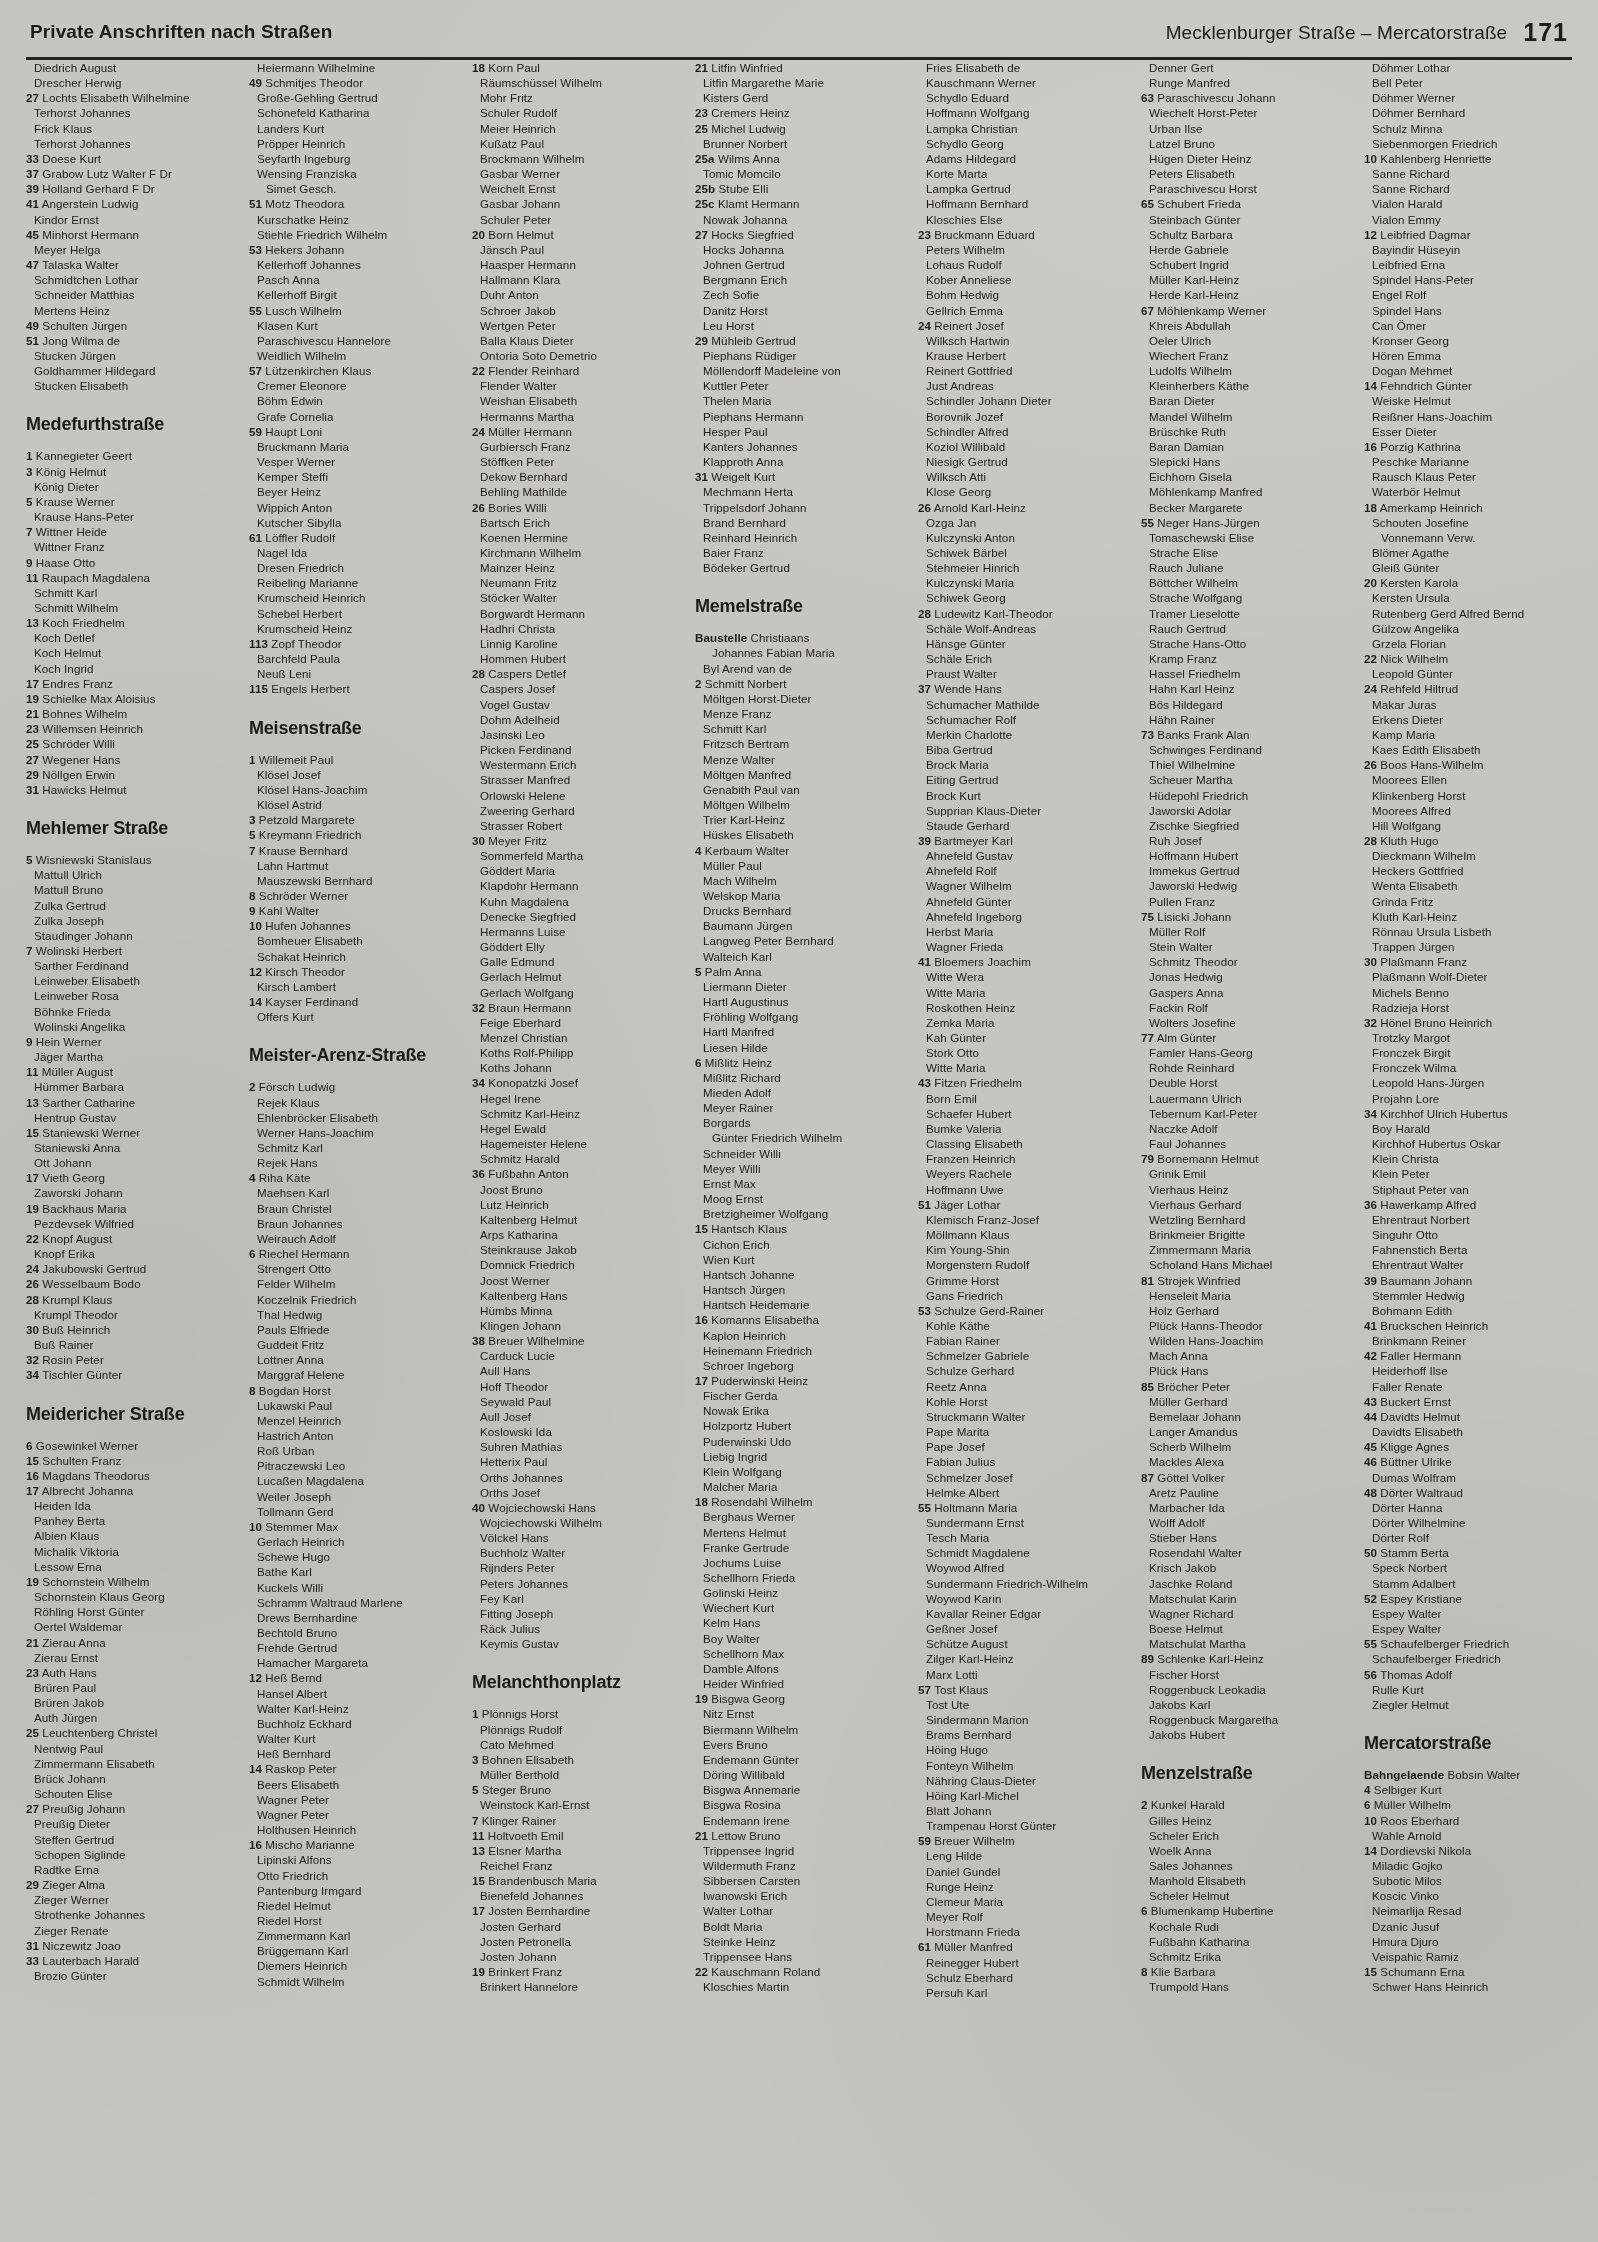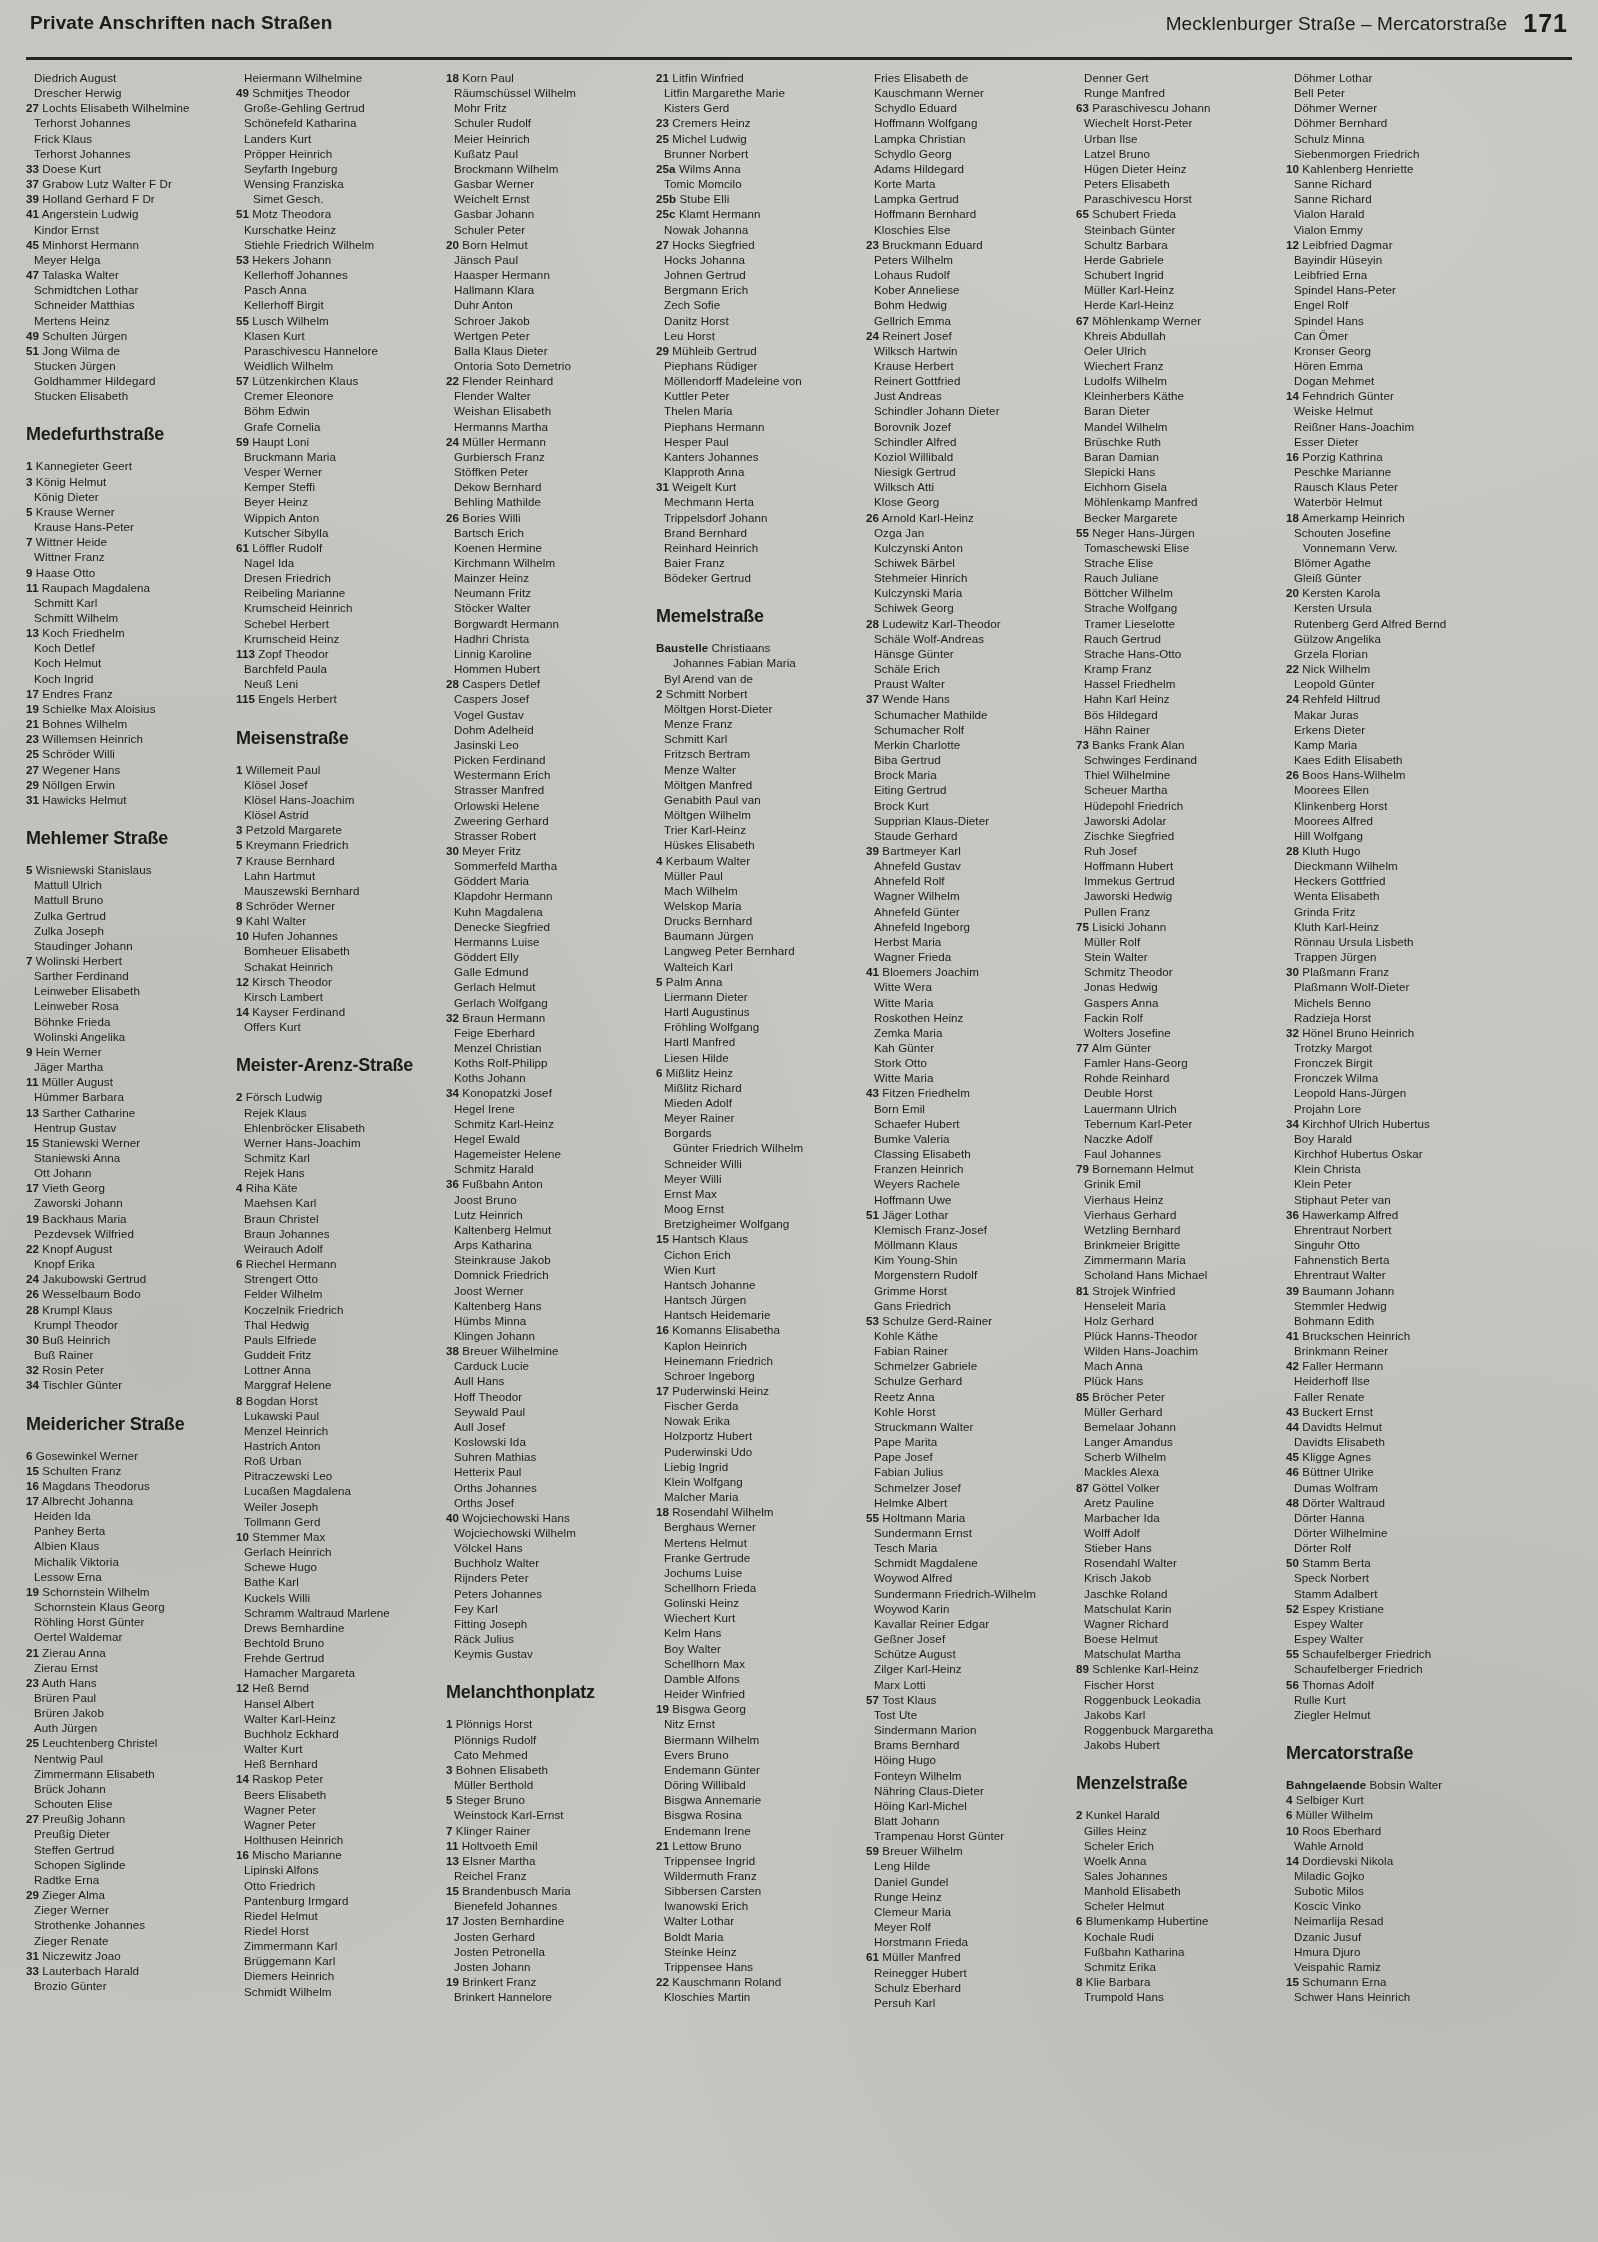--- a/index.html
+++ b/index.html
@@ -7,26 +7,26 @@
     width:1598px;height:2242px;overflow:hidden;
     background:#c7c5c0;
     background-image:
       radial-gradient(ellipse 900px 500px at 75% 8%, rgba(255,255,255,.10), rgba(0,0,0,0)),
       radial-gradient(ellipse 700px 900px at 10% 60%, rgba(0,0,0,.05), rgba(0,0,0,0)),
       radial-gradient(ellipse 800px 700px at 90% 85%, rgba(0,0,0,.06), rgba(0,0,0,0));
     font-family:"Liberation Sans", sans-serif;
     color:#1d1c1a;
   }
   .page{padding:12px 26px 0 26px}
-  .hdr{display:flex;justify-content:space-between;align-items:flex-start;border-bottom:3px solid #26241f;padding:0 4px 5px 4px;height:40px}
+  .hdr{display:flex;justify-content:space-between;align-items:center;border-bottom:3px solid #26241f;padding:0 4px 5px 4px;height:40px}
   .hdr-left{font-weight:bold;font-size:19px;letter-spacing:.1px}
   .hdr-right{display:flex;align-items:flex-end;gap:16px}
   .hdr-street{font-weight:normal;font-size:19px;letter-spacing:.1px}
   .pageno{font-weight:bold;font-size:25px;line-height:23px;letter-spacing:1px}
-  .cols{display:flex;padding-top:10px}
+  .cols{display:flex;gap:13px;padding-top:0}
   .col{width:210px;flex:0 0 auto}
   .e{font-size:11.6px;line-height:15.15px;white-space:nowrap;padding-left:8px;letter-spacing:.08px}
   .e.n{padding-left:0}
   .e.d{padding-left:17px}
   .e b{font-weight:bold}
   .street-h{font-size:18px;font-weight:bold;margin:21px 0 13px 0;letter-spacing:-.2px}
 </style>
 </head>
 <body>
 

